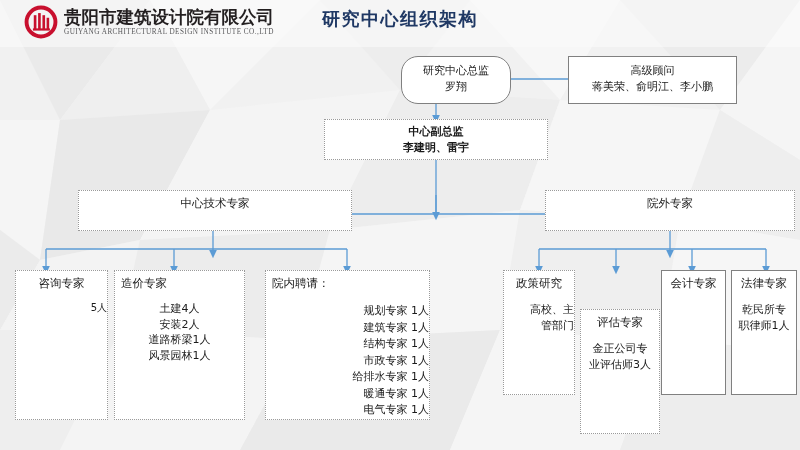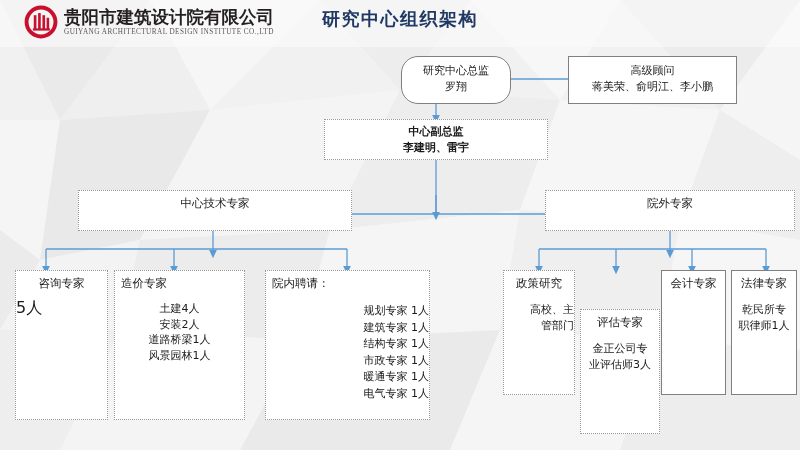--- a/index.html
+++ b/index.html
@@ -51,21 +51,21 @@
     line-height: 15px;
   }
   .node.dashed { border-style: dotted; border-color: #9a9a9a; }
   .node .title-c {
     text-align: center; padding-top: 5px; font-size: 11.5px;
   }
   .node .title-l {
     text-align: left; padding: 5px 0 0 6px; font-size: 11.5px;
   }
   .node .body-c {
-    text-align: left; padding-top: 9px; font-size: 16px;
+    text-align: right; padding-top: 9px; font-size: 10px;
   }
   .node .body-ind {
     padding: 10px 0 0 0; font-size: 11px; text-align: center;
   }
   .node .body-ind .ln { display: block; line-height: 15.5px; }
   .node .list-ind {
     padding: 12px 0 0 0; font-size: 11px;
   }
   .node .list-ind .ln {
     display: block; line-height: 16.5px; text-align: right;
@@ -214,20 +214,21 @@
     </div>
   </div>
 
   <div class="node dashed" style="left:265px; top:270px; width:165px; height:150px;">
     <div class="title-l">院内聘请：</div>
     <div class="list-ind">
       <span class="ln">规划专家  1人</span>
       <span class="ln">建筑专家  1人</span>
       <span class="ln">结构专家  1人</span>
       <span class="ln">市政专家  1人</span>
+      <span class="ln">给排水专家  1人</span>
       <span class="ln">暖通专家  1人</span>
       <span class="ln">电气专家  1人</span>
     </div>
   </div>
 
   <div class="node dashed" style="left:503px; top:270px; width:72px; height:125px;">
     <div class="title-c">政策研究</div>
     <div class="two-line" style="padding-top:11px;text-align:right;">
       <span class="ln">高校、主</span>
       <span class="ln">管部门</span>

